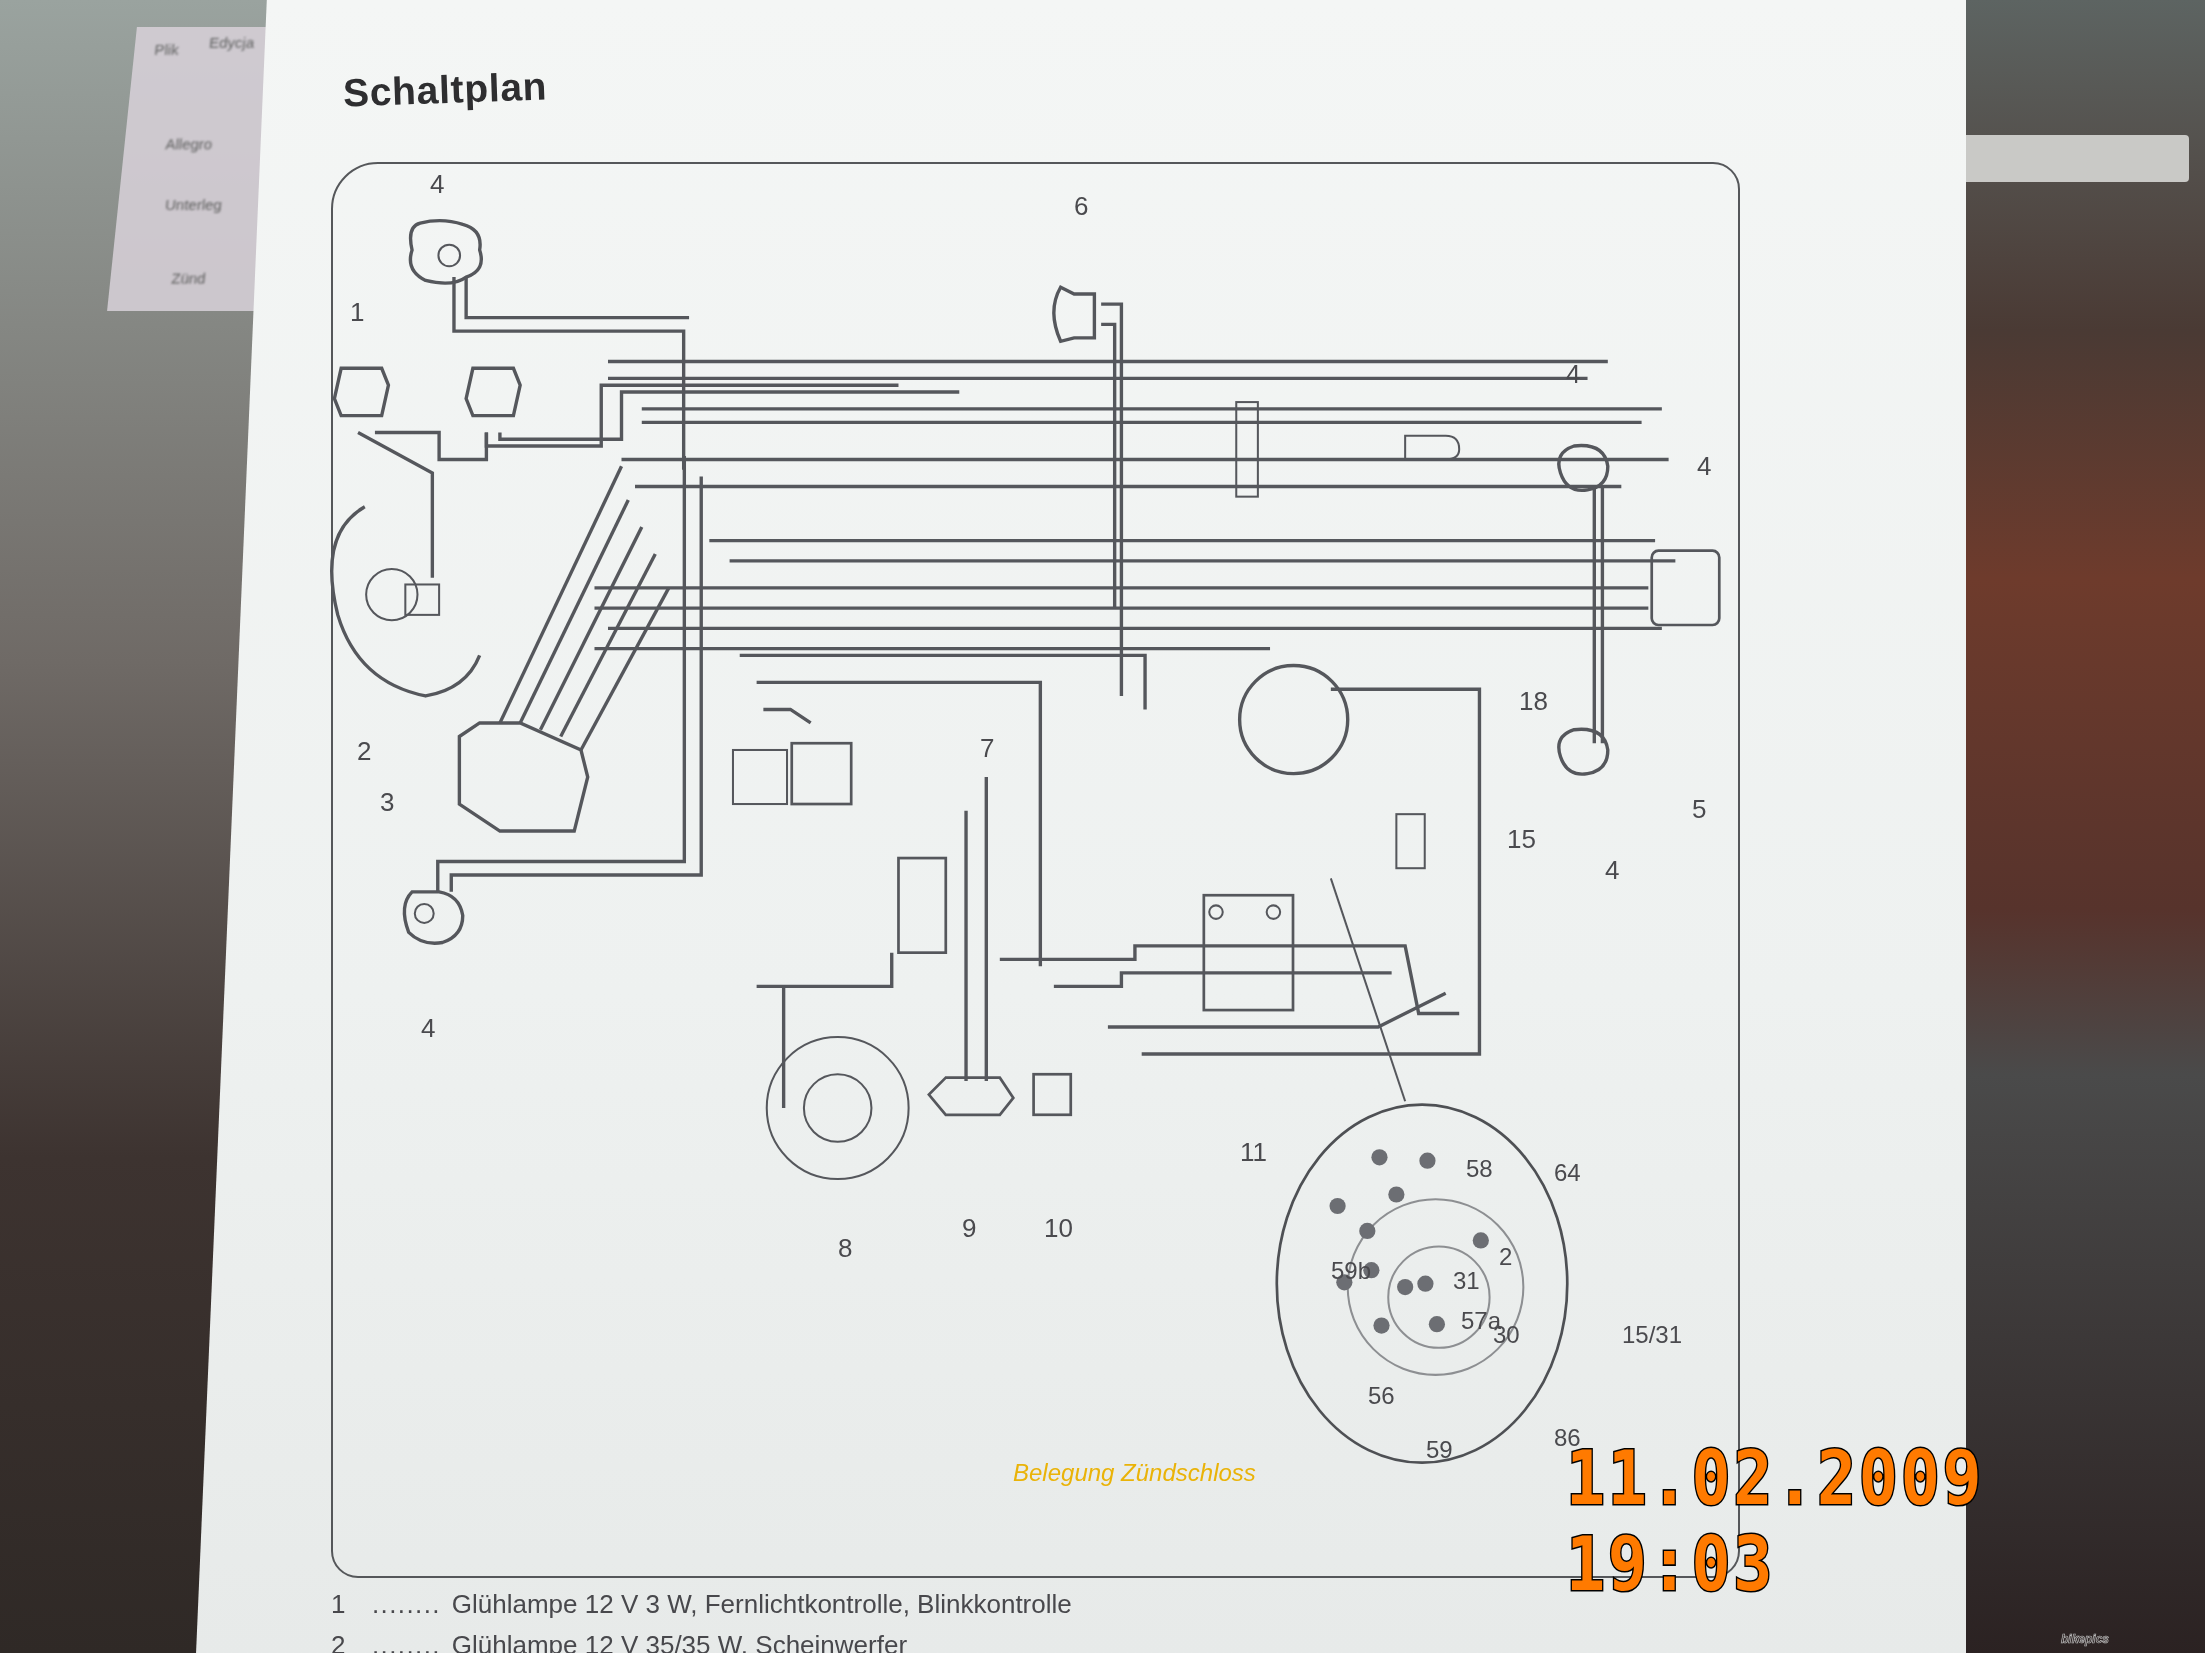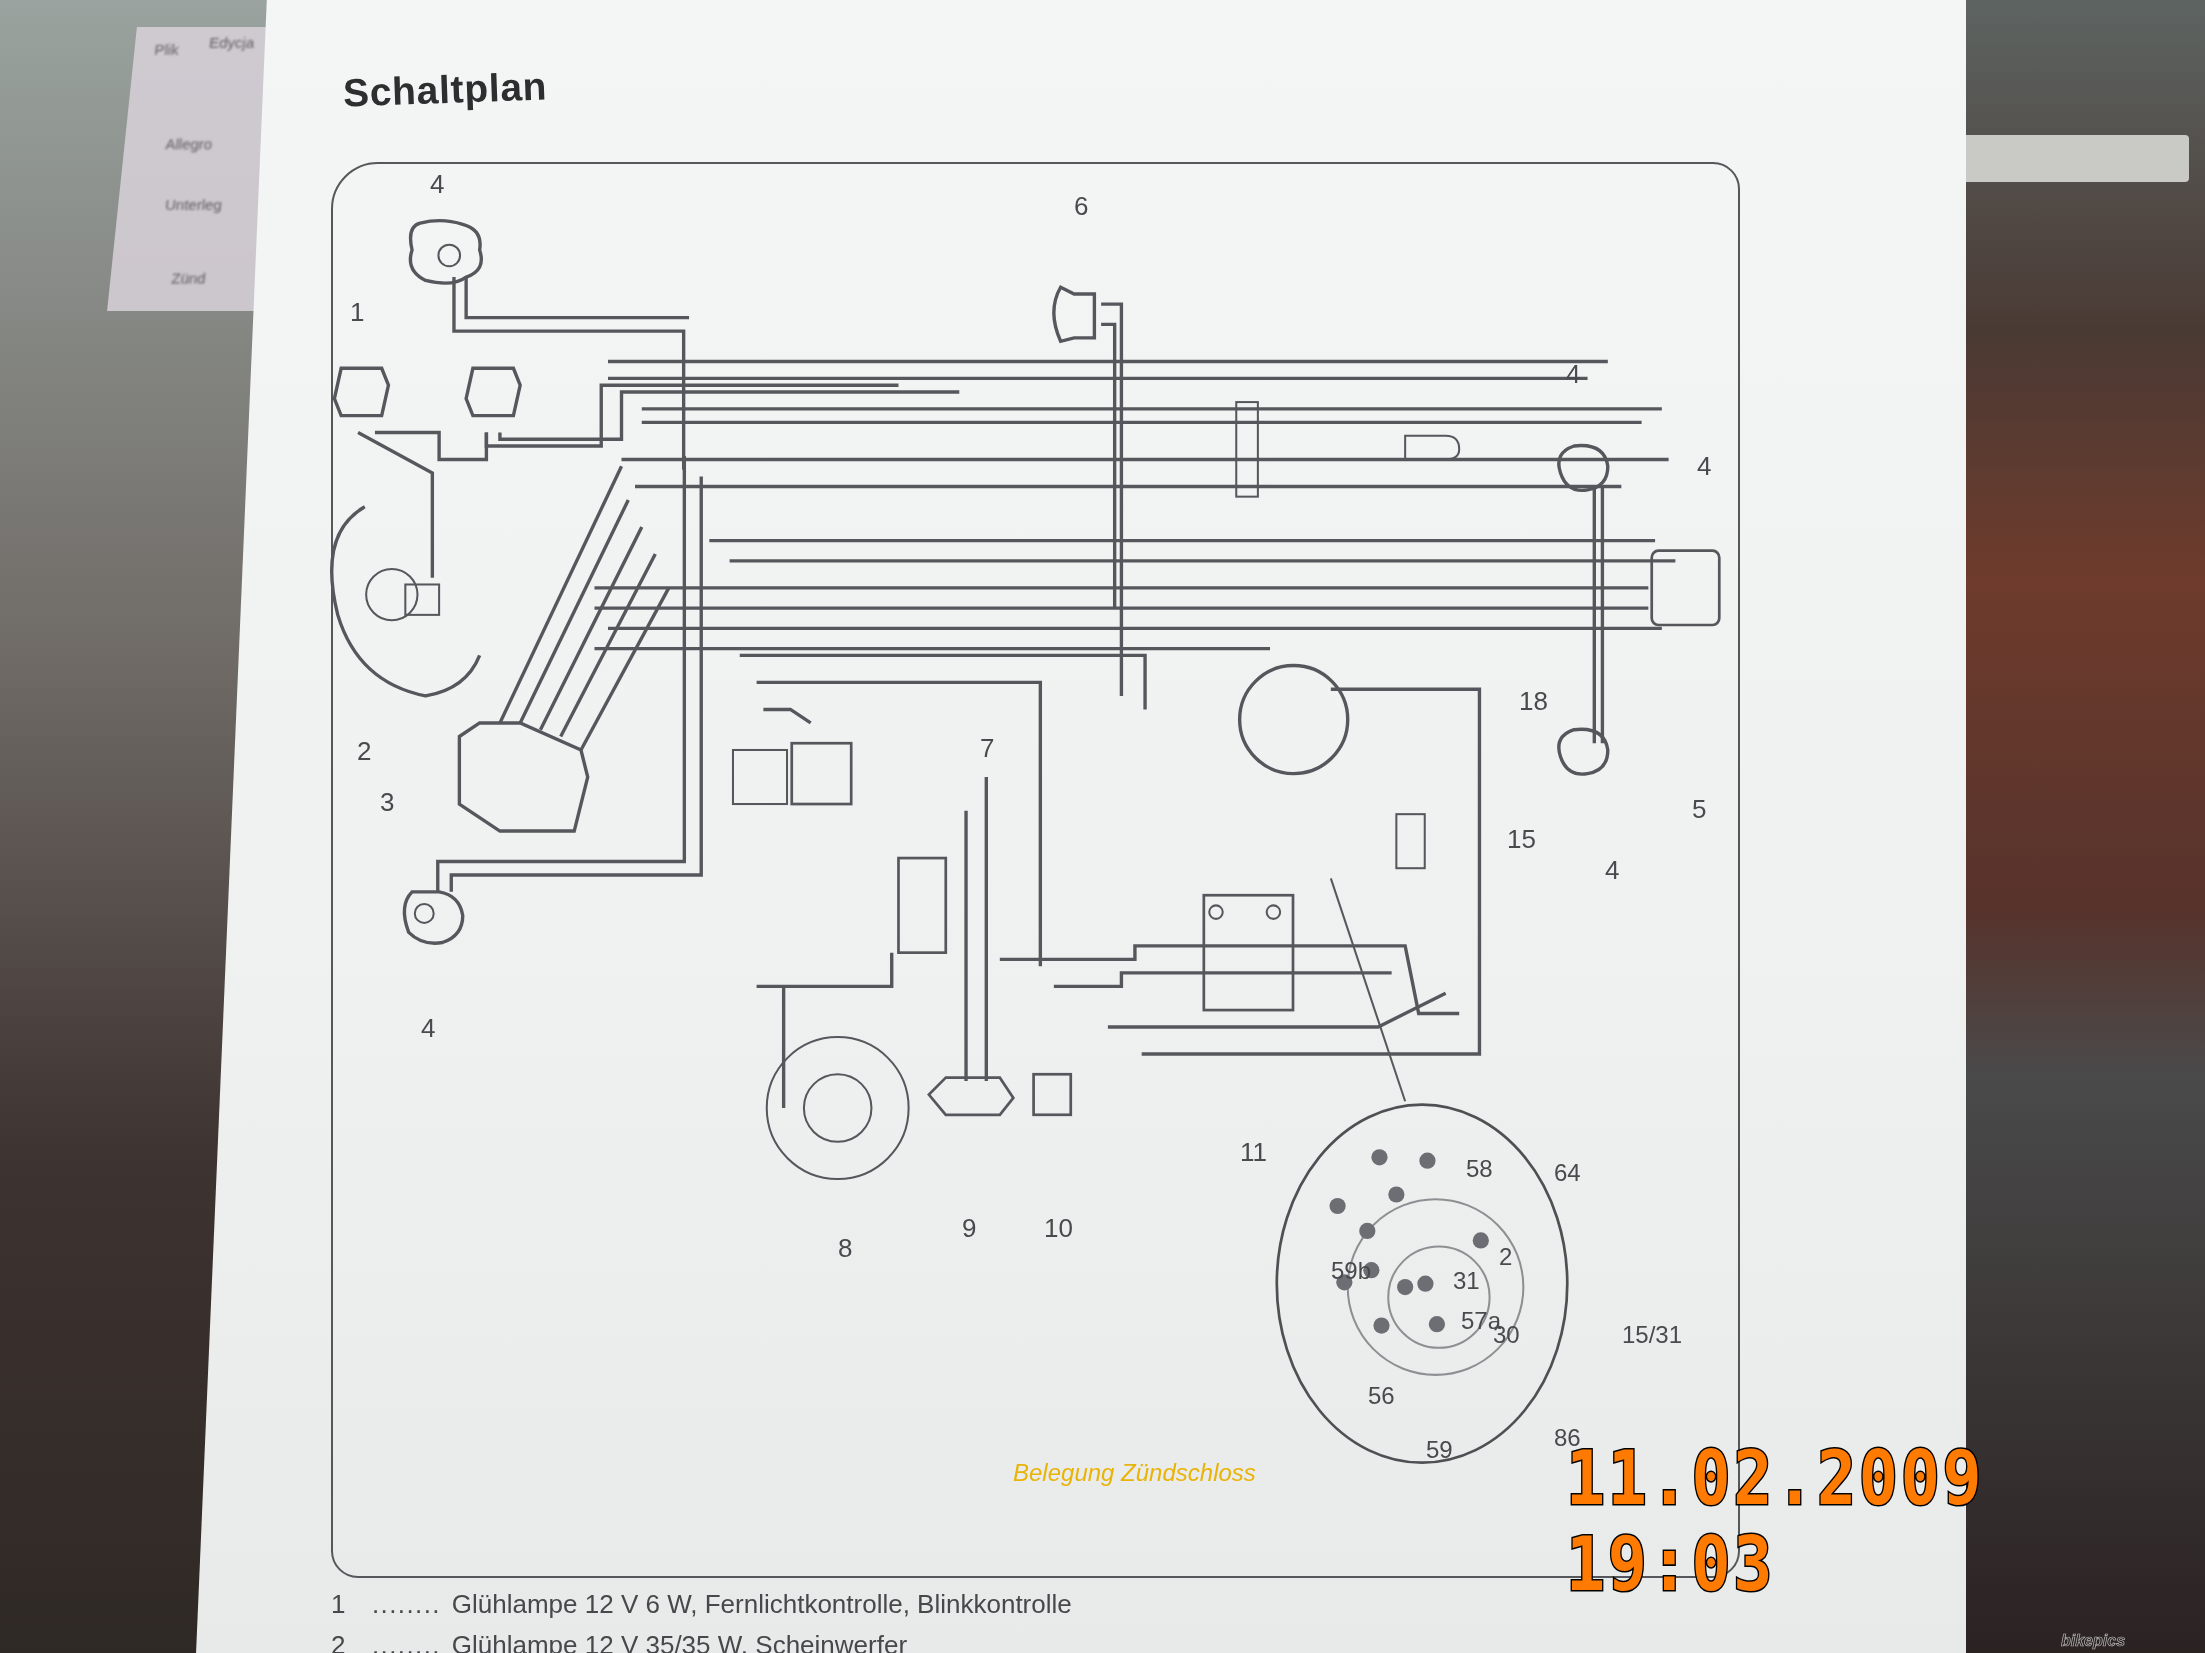--- a/index.html
+++ b/index.html
@@ -37,21 +37,21 @@
   .caption { position:absolute; left:1013px; top:1459px; font-size:24px; font-style:italic; color:#eab308; }
   .legend-row { position:absolute; left:331px; font-size:26px; color:#48484c; white-space:nowrap; }
   .legend-row .num { display:inline-block; width:41px; }
   .legend-row .dots { letter-spacing:1.4px; margin-right:10.8px; }
   .stamp {
     position:absolute; left:1566px; top:1446px; font-family:"DejaVu Sans Mono", monospace;
     font-size:65px; font-weight:bold; color:#ff7a00; letter-spacing:2.7px;
     -webkit-text-stroke:2.7px #000; paint-order:stroke fill; transform:scaleY(1.15);
   }
   .watermark {
-    position:absolute; left:2061px; top:1632px; font-size:16px; font-style:italic; font-weight:bold;
+    position:absolute; left:2061px; top:1632px; font-size:12px; font-style:italic; font-weight:bold;
     color:transparent; -webkit-text-stroke:0.7px #bbb;
   }
 </style>
 </head>
 <body>
 
 <div class="bg-left"></div>
 <div class="bg-screen">
   <span class="menu" style="left:20px;top:13.5px">Plik</span>
   <span class="menu" style="left:74px;top:6.8px">Edycja</span>
@@ -222,21 +222,21 @@
 <div class="pin" style="left:1461px;top:1307px">57a</div>
 <div class="pin" style="left:1493px;top:1321px">30</div>
 <div class="pin" style="left:1622px;top:1321px">15/31</div>
 <div class="pin" style="left:1368px;top:1382px">56</div>
 <div class="pin" style="left:1426px;top:1436px">59</div>
 <div class="pin" style="left:1554px;top:1424px">86</div>
 
 <div class="caption">Belegung Zündschloss</div>
 
 <div class="legend-row" style="top:1589px">
-  <span class="num">1</span><span class="dots">........</span><span>Glühlampe 12 V 6 W, Fernlichtkontrolle, Blinkkontrolle</span>
+  <span class="num">1</span><span class="dots">........</span><span>Glühlampe 12 V 3 W, Fernlichtkontrolle, Blinkkontrolle</span>
 </div>
 <div class="legend-row" style="top:1630px">
   <span class="num">2</span><span class="dots">........</span><span>Glühlampe 12 V 35/35 W, Scheinwerfer</span>
 </div>
 
 <div class="stamp">11.02.2009  19:03</div>
 <div class="watermark">bikepics</div>
 
 
 </body></html>

